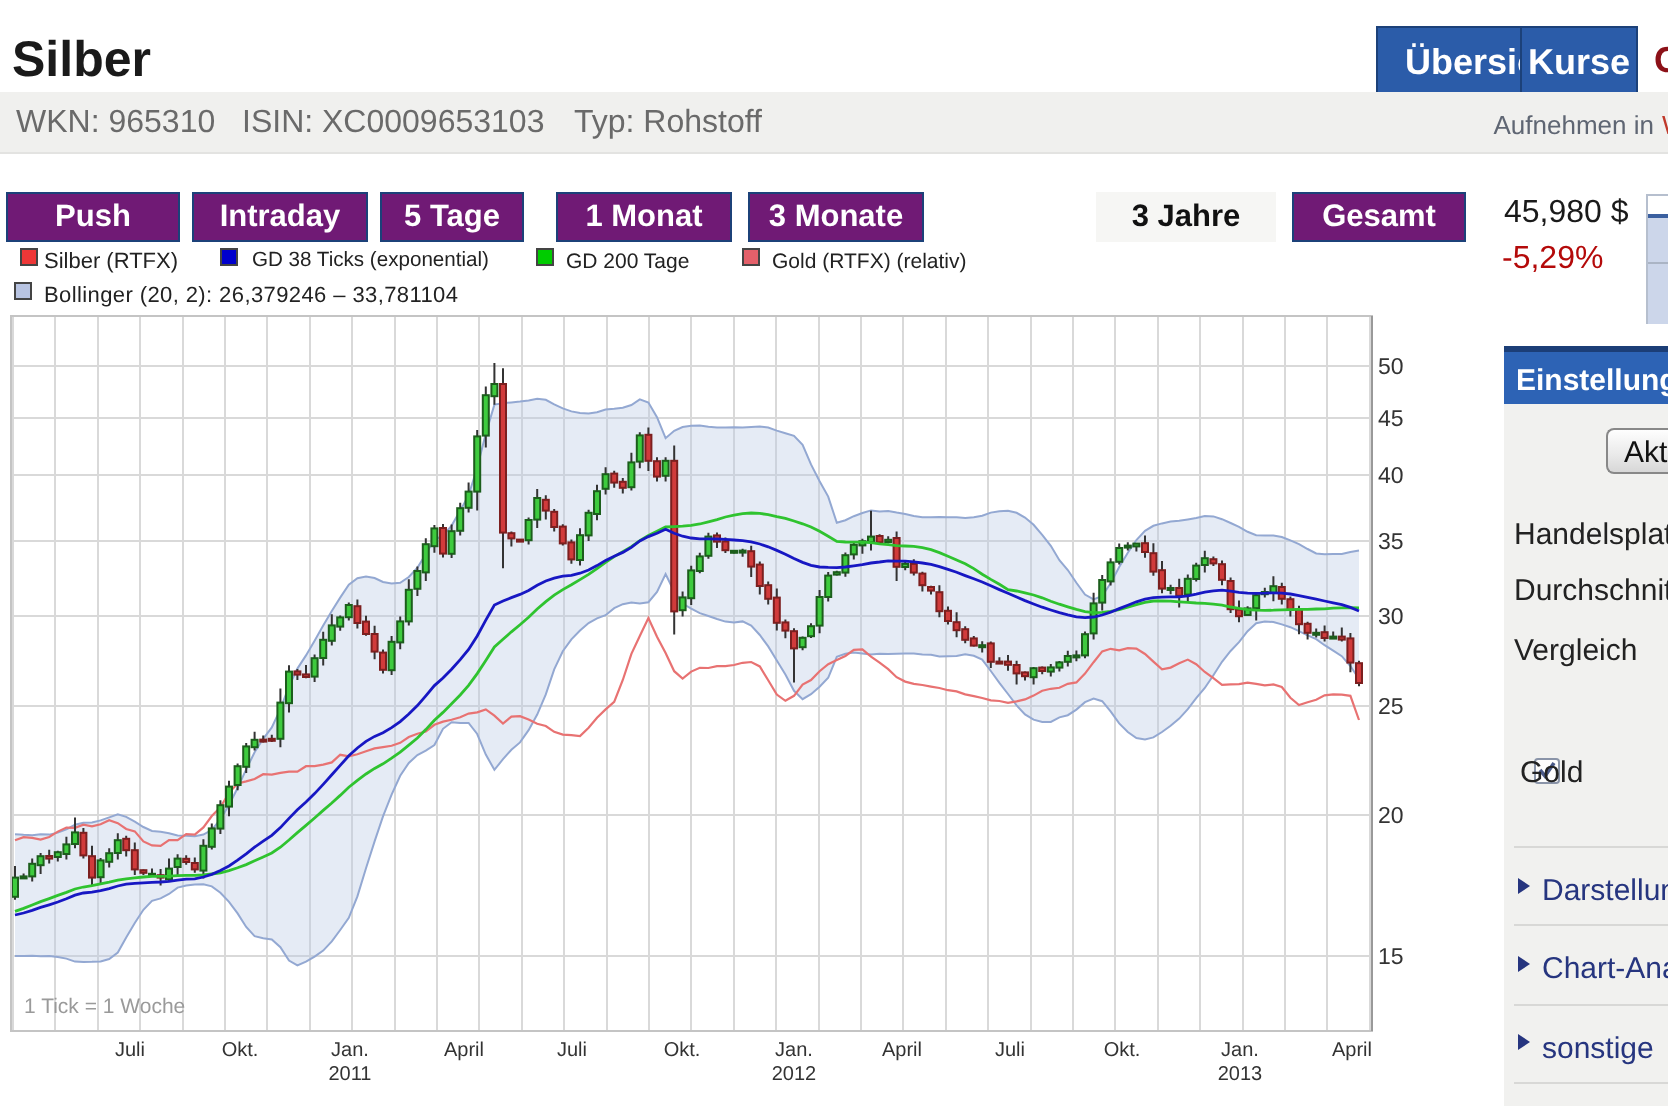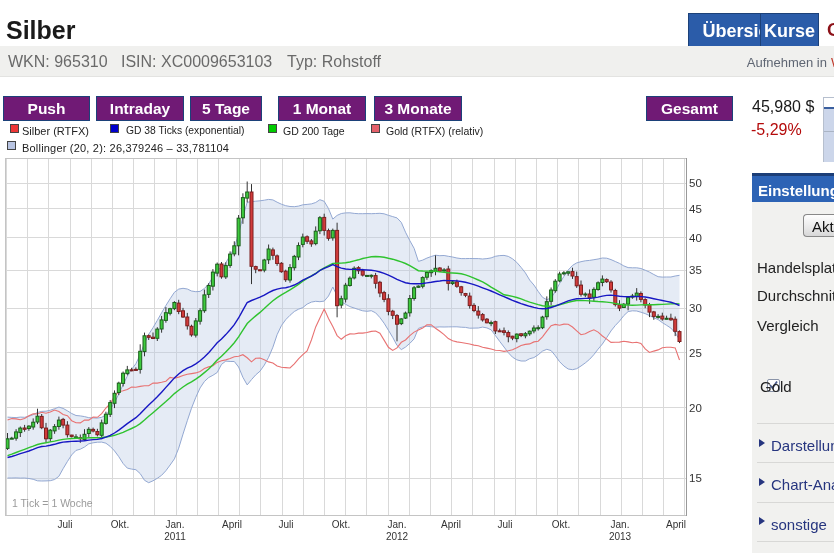--- a/index.html
+++ b/index.html
@@ -31,20 +31,21 @@
   <div class="abs" style="left:121px; top:53px; font-size:16px; color:#6a6a6a;">ISIN: XC0009653103</div>
   <div class="abs" style="left:287px; top:53px; font-size:16px; color:#6a6a6a;">Typ: Rohstoff</div>
   <div class="abs" style="left:660px; top:55px; width:167px; font-size:13px; color:#5f6673; text-align:right;">Aufnehmen in</div>
   <div class="abs" style="left:831px; top:55px; width:3px; height:13px; overflow:hidden; color:#c0392b; font-size:13px;">W</div>
 
   <div class="tab" style="left:3px;   width:87px;">Push</div>
   <div class="tab" style="left:96px;  width:88px;">Intraday</div>
   <div class="tab" style="left:190px; width:72px;">5 Tage</div>
   <div class="tab" style="left:278px; width:88px;">1 Monat</div>
   <div class="tab" style="left:374px; width:88px;">3 Monate</div>
+  <div class="tab active" style="left:548px; width:90px;">3 Jahre</div>
   <div class="tab" style="left:646px; width:87px;">Gesamt</div>
 
   <div class="abs" style="left:752px; top:98px; font-size:16px; color:#1a1a1a;">45,980 $</div>
   <div class="abs" style="left:751px; top:121px; font-size:16px; color:#b40a0a;">-5,29%</div>
 
   <div class="abs" style="left:823px; top:97px; width:11px; height:65px; background:#fff; border:1px solid #b6bfce; border-right:none;">
     <div style="position:absolute; left:0; top:9px; width:11px; height:2px; background:#3a5f9f;"></div>
     <div style="position:absolute; left:0; top:11px; width:11px; height:22px; background:#ccd6ea;"></div>
     <div style="position:absolute; left:0; top:33px; width:11px; height:1px; background:#aab4c4;"></div>
     <div style="position:absolute; left:0; top:34px; width:11px; height:30px; background:#ccd6ea;"></div>

